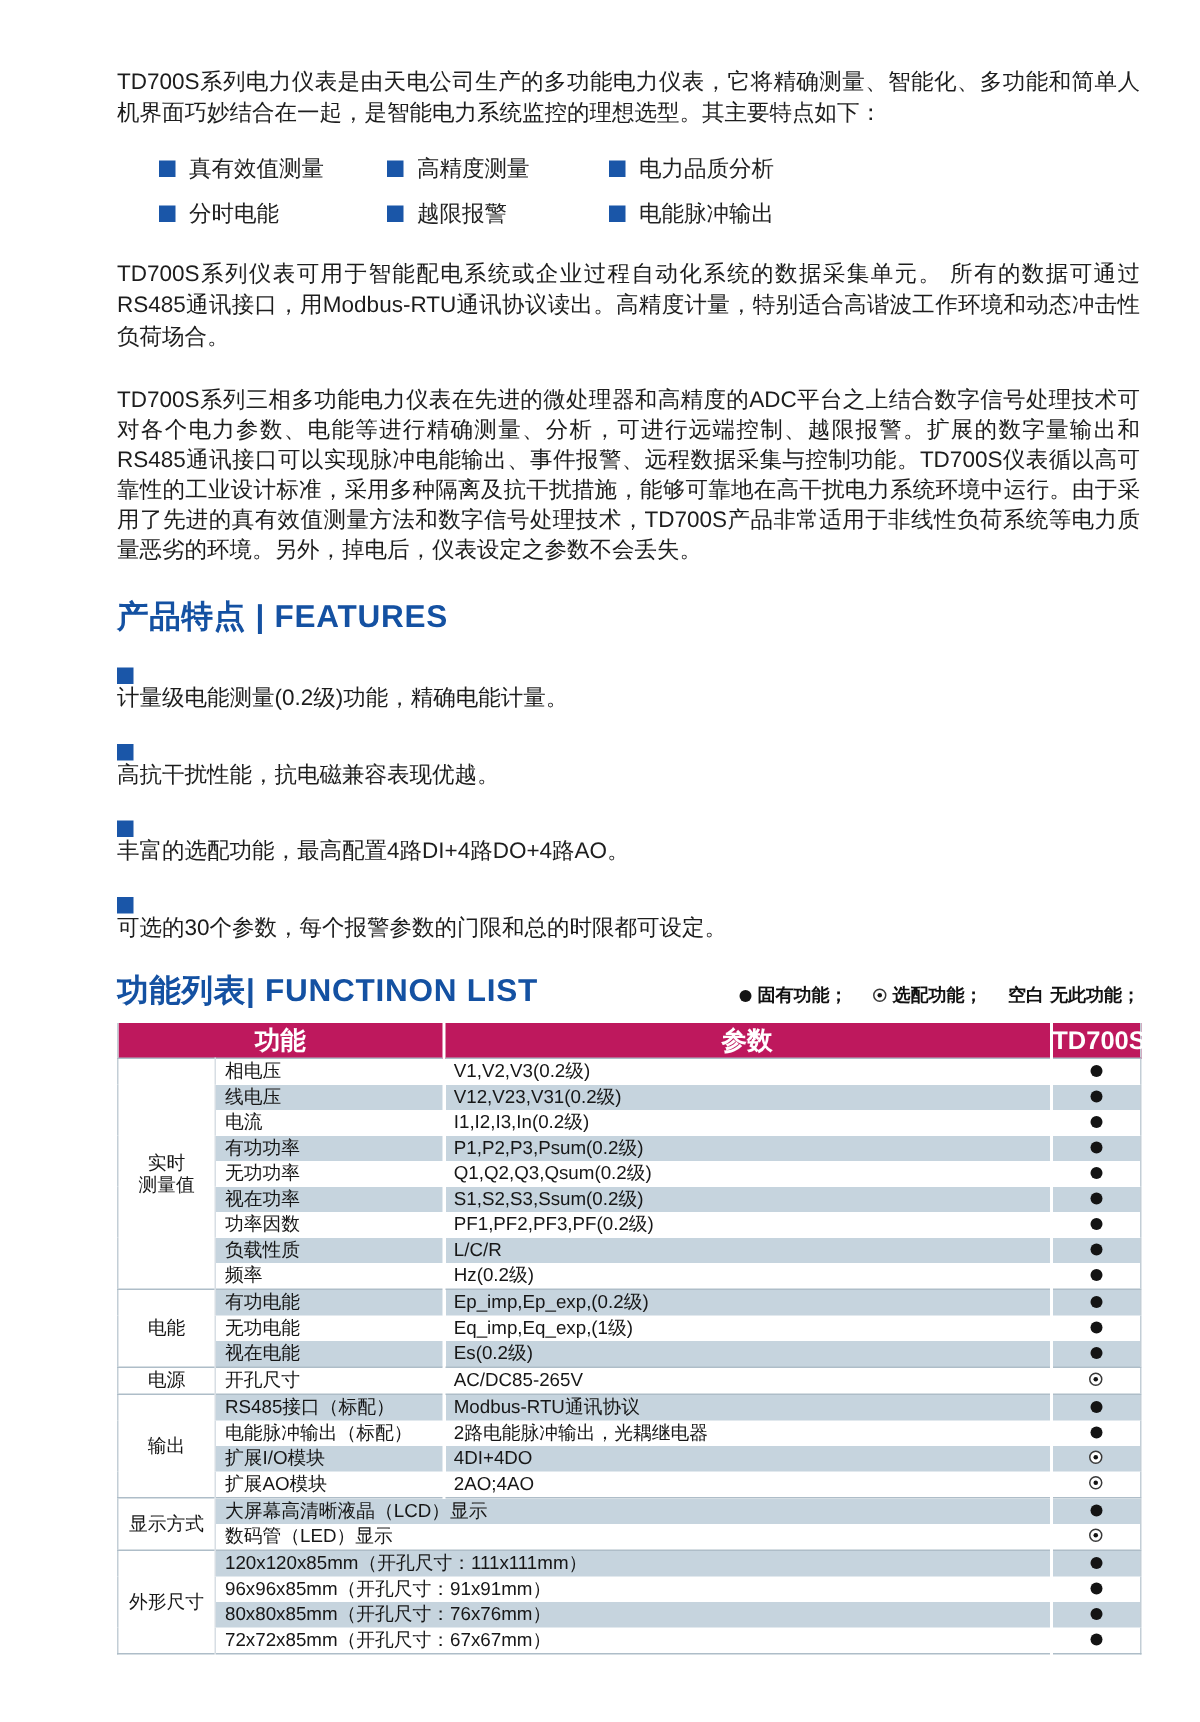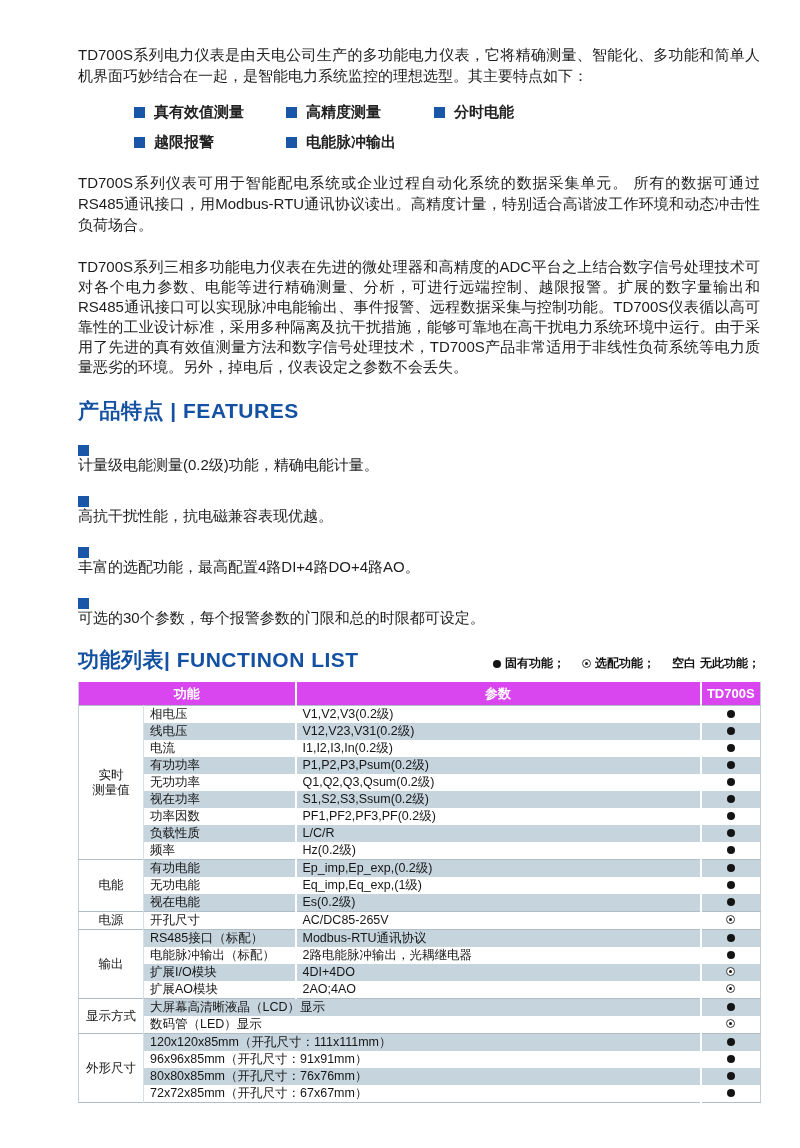--- a/index.html
+++ b/index.html
@@ -8,21 +8,21 @@
   .page{box-sizing:border-box;width:800px;padding:30px 40px 0 78px;}
 
   .sec-title{margin:0;color:#1451a2;font-size:21px;font-weight:bold;letter-spacing:.5px;}
   .para{margin:0;font-size:15px;line-height:21px;text-align:justify;color:#1d1d1d;}
   #para1{margin:14px 0 0 0;}
   #para2{margin:20px 0 0 0;}
   #para3{margin:22px 0 0 0;line-height:20px;}
 
   .bullet-grid{display:grid;grid-template-columns:152px 148px auto;
                row-gap:11px;margin:17px 0 6px 28px;}
-  .bullet-item{display:flex;align-items:center;font-size:15px;font-weight:bold;color:#222;margin-left:28px;}
+  .bullet-item{display:flex;align-items:center;font-size:15px;font-weight:normal;color:#222;}
   .sq{width:11px;height:11px;background:#1a56a8;margin-right:9px;flex:0 0 auto;}
 
   #features-title{margin-top:20px;}
   .feature-list{margin:17px 0 0 0;}
   .feature-item{display:flex;align-items:flex-start;font-size:15px;color:#1d1d1d;margin-bottom:18px;flex-direction:column;}
   .feature-item .sq{margin-top:3px;}
 
   .funclist-head{display:flex;justify-content:space-between;align-items:flex-end;margin-top:4px;}
   .legend{display:flex;align-items:center;gap:17px;font-size:12px;font-weight:bold;color:#111;
           padding-bottom:2px;}
@@ -30,21 +30,21 @@
 
   .mark-solid{display:inline-block;width:8px;height:8px;border-radius:50%;background:#141414;}
   .mark-opt{display:inline-block;box-sizing:border-box;width:9px;height:9px;border-radius:50%;
             border:1px solid #3a3a3a;background:#fff;position:relative;}
   .mark-opt::after{content:"";position:absolute;left:2px;top:2px;width:3px;height:3px;
                    border-radius:50%;background:#141414;}
 
   table.func-table{border-collapse:collapse;table-layout:fixed;width:682px;margin-top:8px;
                    border-left:1px solid #c3ced6;border-right:1px solid #c3ced6;
                    border-bottom:1px solid #aebdc8;}
-  table.func-table th{background:#d946ef;color:#ffffff;font-size:13px;font-weight:bold;
+  table.func-table th{background:#be185d;color:#ffffff;font-size:17px;font-weight:bold;
                       height:23px;padding:0;text-align:center;}
   table.func-table th + th{border-left:2px solid #ffffff;}
   table.func-table td{height:15px;line-height:15px;padding:1px 6px;font-size:12.5px;
                       color:#161616;background:#ffffff;overflow:hidden;white-space:nowrap;}
   td.group{text-align:center;vertical-align:middle;background:#ffffff !important;
            border-right:1px solid #d7dee4;line-height:15px;}
   tr.alt td.data{background:#c6d4de;}
   td.param,td.mark{border-left:2px solid #ffffff;}
   td.mark{text-align:center;padding:1px 0;}
   tr.gstart td{border-top:1px solid #aebdc8;}
@@ -57,20 +57,24 @@
   <section>
     <p class="para" id="para1">TD700S系列电力仪表是由天电公司生产的多功能电力仪表，它将精确测量、智能化、多功能和简单人机界面巧妙结合在一起，是智能电力系统监控的理想选型。其主要特点如下：</p>
     <div class="bullet-grid" id="intro-bullets">
         <div class="bullet-item">
           <span class="sq"></span>
           <span>真有效值测量</span>
         </div>
         <div class="bullet-item">
           <span class="sq"></span>
           <span>高精度测量</span>
+        </div>
+        <div class="bullet-item">
+          <span class="sq"></span>
+          <span>电力品质分析</span>
         </div>
         <div class="bullet-item">
           <span class="sq"></span>
           <span>分时电能</span>
         </div>
         <div class="bullet-item">
           <span class="sq"></span>
           <span>越限报警</span>
         </div>
         <div class="bullet-item">

